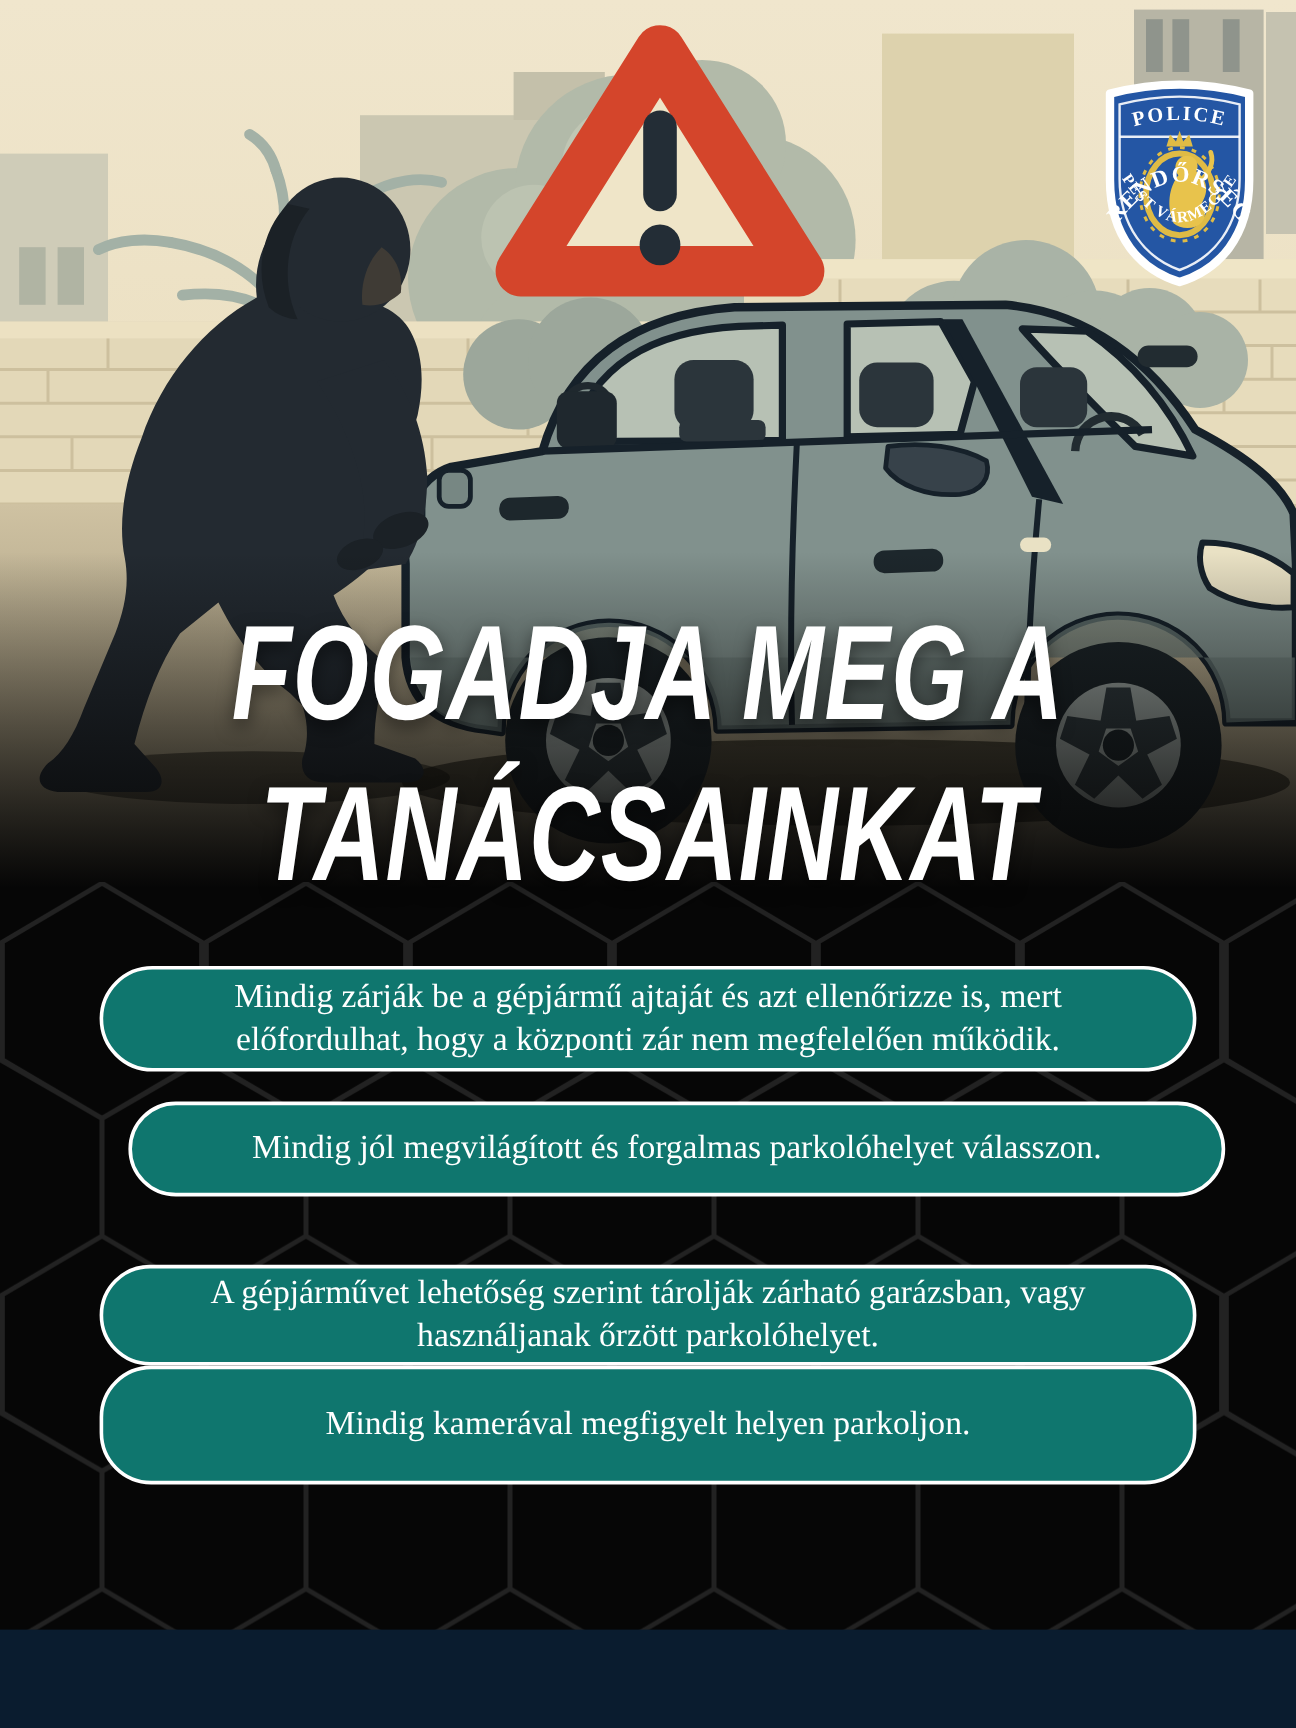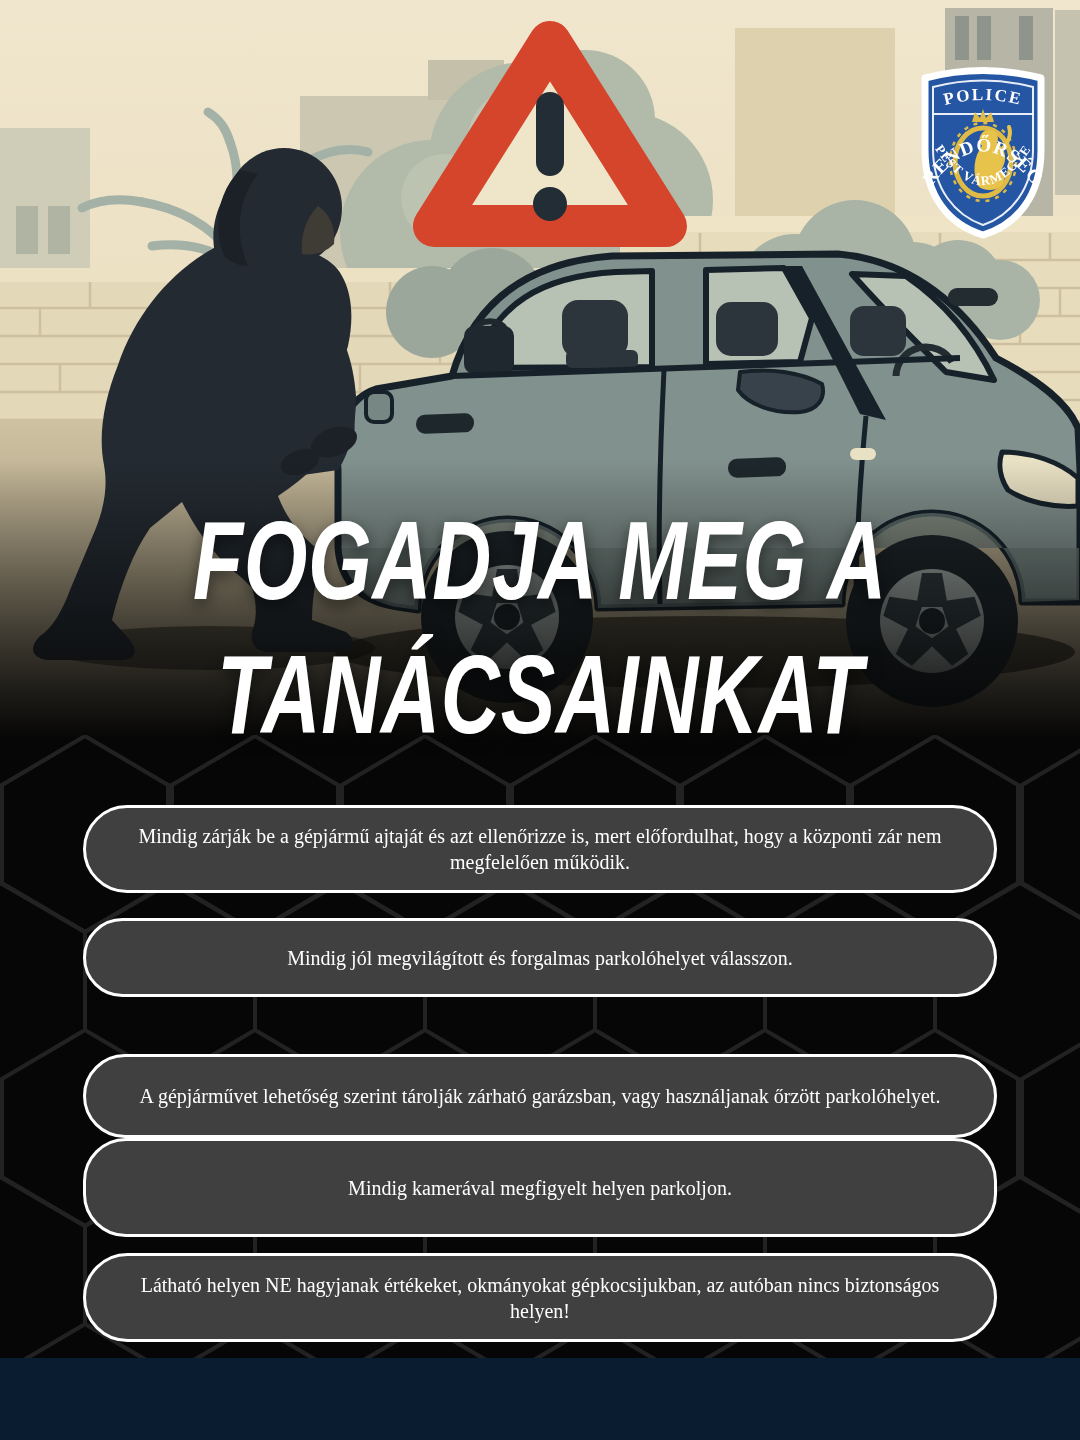--- a/index.html
+++ b/index.html
@@ -7,26 +7,26 @@
           font-family:"Liberation Sans",sans-serif;}
   .scene{position:absolute;top:0;left:0;z-index:1;}
   .hexes{position:absolute;top:735px;left:0;z-index:1;}
   .headline{position:absolute;top:494px;left:0;width:1080px;text-align:center;z-index:3;
             color:#ffffff;font-family:"Liberation Sans",sans-serif;font-weight:bold;
             font-style:italic;font-size:112px;line-height:134px;
             text-shadow:0 6px 18px rgba(0,0,0,.5);}
   .hl-line{display:block;transform:scaleX(.73);transform-origin:50% 50%;
            letter-spacing:1px;white-space:nowrap;}
   .advice-box{position:absolute;left:83px;width:914px;box-sizing:border-box;
-              border:3px solid #ffffff;background:#404040;display:flex;align-items:center;
+              border:3px solid #ffffff;background:#0f766e;display:flex;align-items:center;
               justify-content:center;text-align:center;color:#ffffff;
-              font-family:"Liberation Serif",serif;font-size:20px;line-height:1.3;z-index:3;}
+              font-family:"Liberation Serif",serif;font-size:28px;line-height:1.3;z-index:3;}
   .advice-box p{margin:0;padding:0 52px;}
   .b1{top:805px;height:88px;border-radius:44px;}
-  .b2{top:918px;height:79px;border-radius:40px;}
+  .b2{top:918px;height:79px;border-radius:40px;margin-left:24px;}
   .b3{top:1054px;height:84px;border-radius:42px;}
   .b4{top:1138px;height:99px;border-radius:43px;}
   .b5{top:1253px;height:89px;border-radius:45px;}
   .footer-band{position:absolute;top:1358px;left:0;width:1080px;height:82px;
                background:#0a1c2f;z-index:2;}
   .badge-text{fill:#ffffff;font-family:"Liberation Serif",serif;font-weight:bold;}
 </style>
 </head>
 <body>
 
@@ -273,19 +273,16 @@
   </div>
   <div class="advice-box b2">
     <p>Mindig jól megvilágított és forgalmas parkolóhelyet válasszon.</p>
   </div>
   <div class="advice-box b3">
     <p>A gépjárművet lehetőség szerint tárolják zárható garázsban, vagy használjanak őrzött parkolóhelyet.</p>
   </div>
   <div class="advice-box b4">
     <p>Mindig kamerával megfigyelt helyen parkoljon.</p>
   </div>
-  <div class="advice-box b5">
-    <p>Látható helyen NE hagyjanak értékeket, okmányokat gépkocsijukban, az autóban nincs biztonságos helyen!</p>
-  </div>
 
   <div class="footer-band"></div>
 
 </div>
 
 </body></html>

